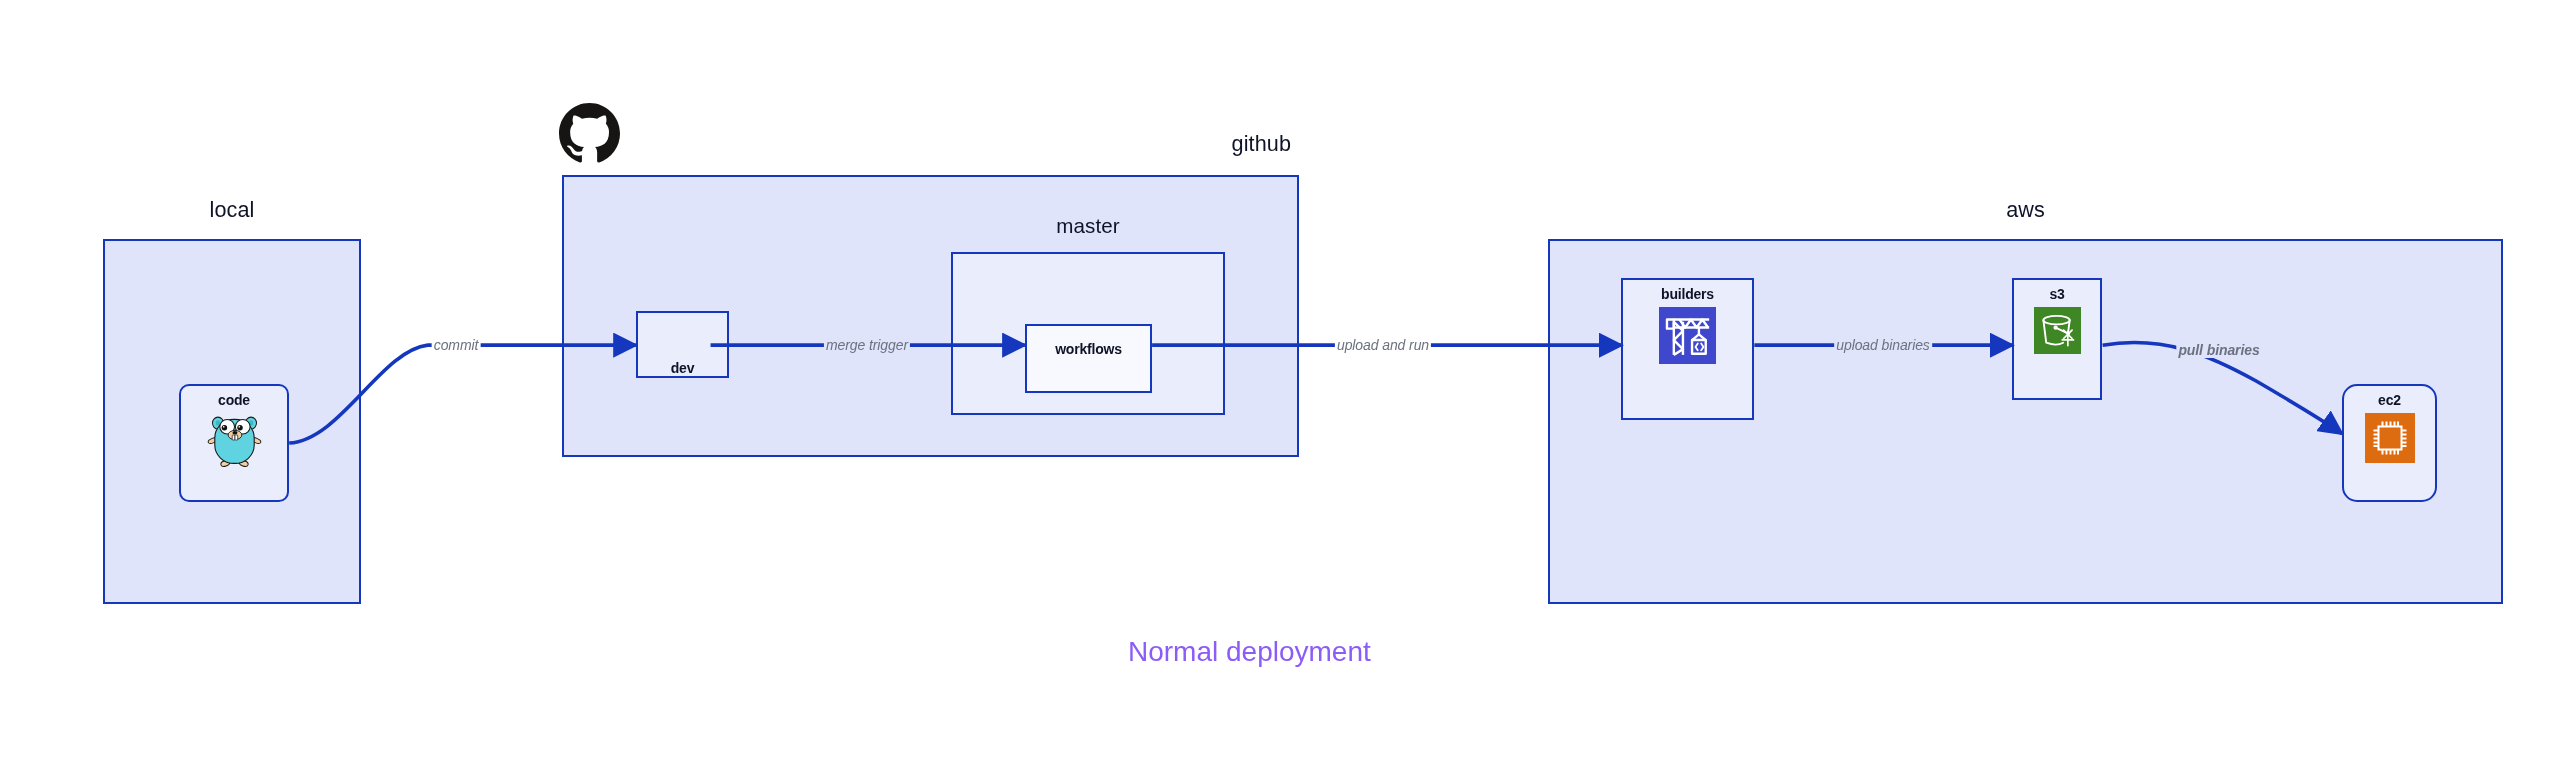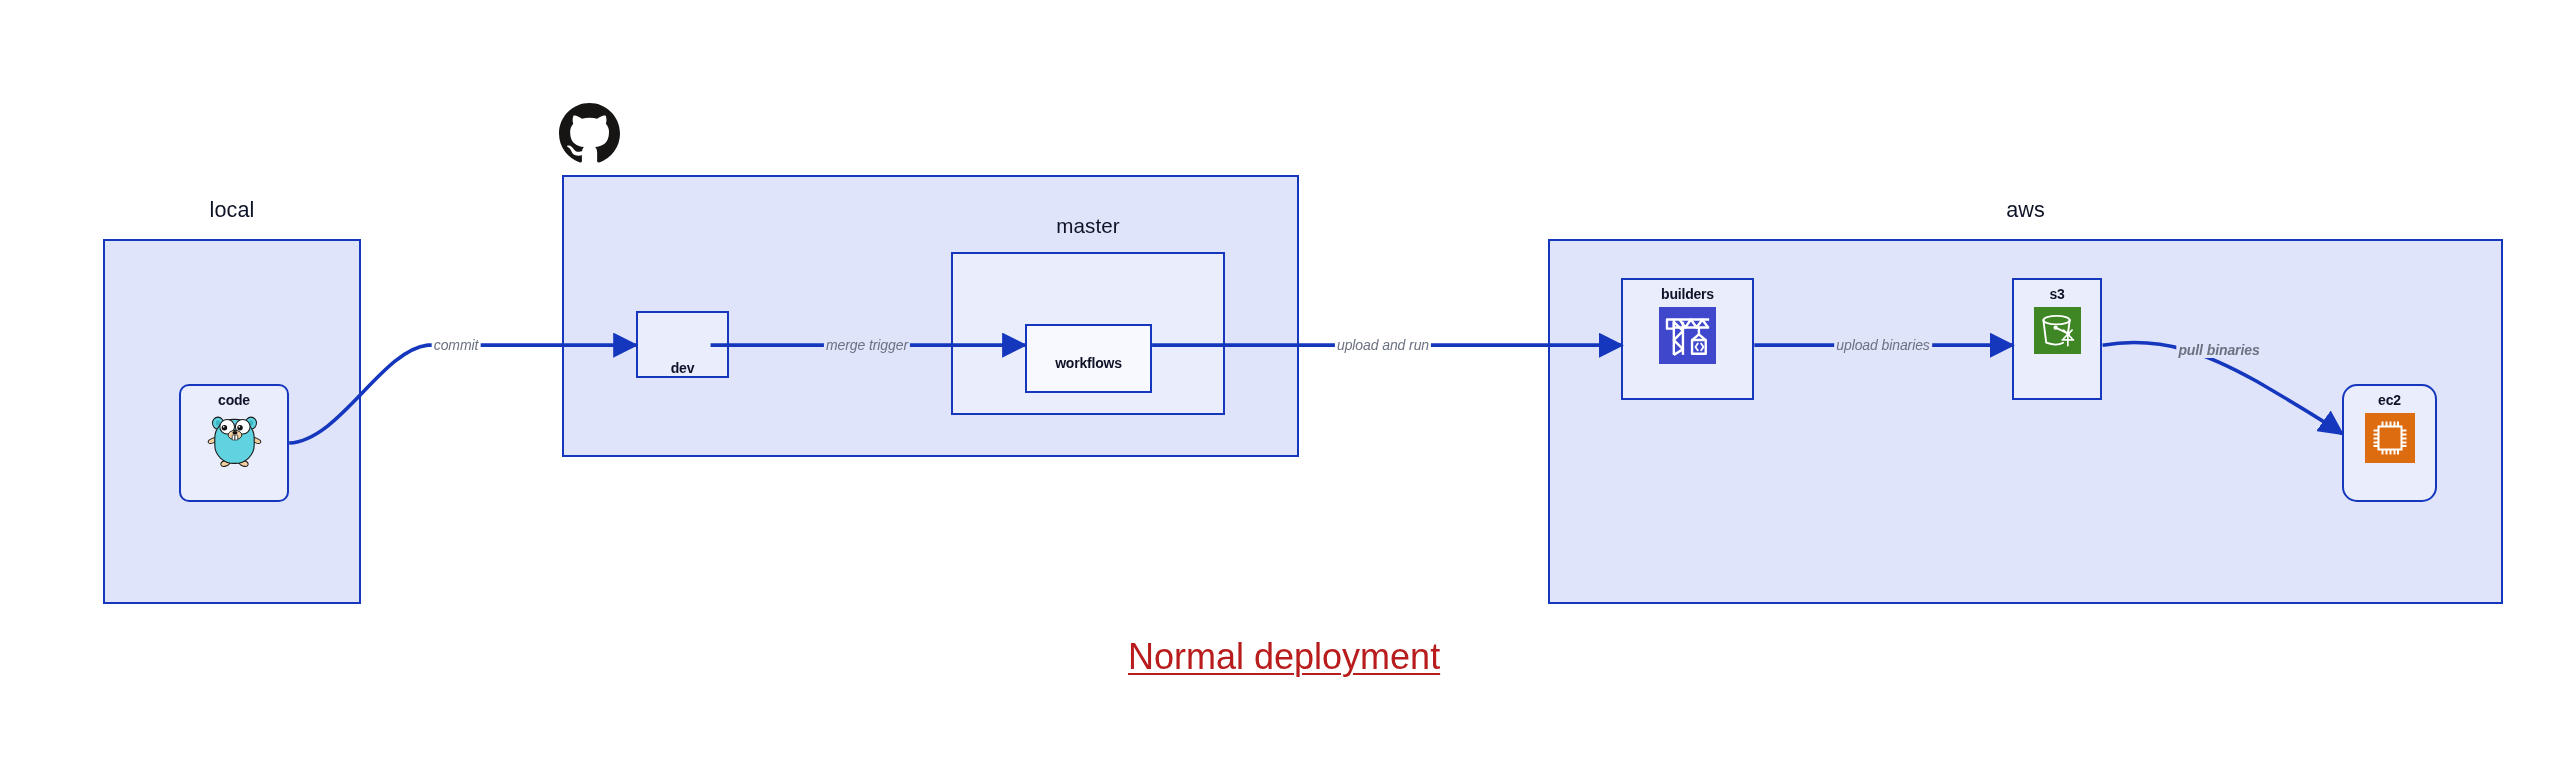--- a/index.html
+++ b/index.html
@@ -69,24 +69,23 @@
     background: transparent;
     transform: translate(-50%, -50%);
     letter-spacing: -0.1px;
   }
   .edge-label.on-light { background: #ffffff; padding: 0 2.1px; }
   .edge-label.on-group { background: #dfe4fb; padding: 0 2.1px; }
 
   
   #diagram-title {
     position: absolute;
-    color: #b91c1c;
-    font-size: 36px;
+    color: #8b5cf6;
+    font-size: 28px;
     font-weight: 400;
-    text-decoration: underline;
     text-underline-offset: 3.6px;
     text-decoration-thickness: 2.1px;
     white-space: nowrap;
   }
 
   
   #octocat { position: absolute; line-height: 0; }
 </style>
 </head>
 <body>
@@ -136,37 +135,38 @@
                0-.19-.01-.82-.01-1.49-2.01.37-2.53-.49-2.69-.94-.09-.23-.48-.94-.82-1.13
                -.28-.15-.68-.52-.01-.53.63-.01 1.08.58 1.23.82.72 1.21 1.87.87 2.33.66
                .07-.52.28-.87.51-1.07-1.78-.2-3.64-.89-3.64-3.95 0-.87.31-1.59.82-2.15
                -.08-.2-.36-1.02.08-2.12 0 0 .67-.21 2.2.82a7.42 7.42 0 0 1 2-.27c.68 0
                1.36.09 2 .27 1.53-1.04 2.2-.82 2.2-.82.44 1.1.16 1.92.08 2.12.51.56.82
                1.27.82 2.15 0 3.07-1.87 3.75-3.65 3.95.29.25.54.73.54 1.48 0 1.07-.01
                1.93-.01 2.2 0 .21.15.46.55.38A8.01 8.01 0 0 0 16 8c0-4.42-3.58-8-8-8z"></path>
     </svg>
   </div>
 
+  <div class="group-label" style="left:562px; top:131px; width:729px; text-align:right;">github</div>
   <div class="group" style="left:562px; top:175px; width:737px; height:282px;"></div>
 
   <div class="node" style="left:636px; top:311px; width:93px; height:67px;justify-content:flex-end;">
     <div class="node-label">dev</div>
   </div>
 
   <div class="group-label" style="left:951px; top:214px; width:274px; text-align:center; font-size:20.6px;">master</div>
   <div class="group" style="left:951px; top:252px; width:274px; height:163px; background:#e9edfc;"></div>
 
   <div class="node" style="left:1025px; top:324px; width:127px; height:69px; background:#f7f9fe;">
-    <div class="node-label" style="margin-top:29px;">workflows</div>
+    <div class="node-label" style="margin-top:15px;">workflows</div>
   </div>
 
   <div class="group-label" style="left:1548px; top:197px; width:955px; text-align:center;">aws</div>
   <div class="group" style="left:1548px; top:239px; width:955px; height:365px;"></div>
 
-  <div class="node" style="left:1621px; top:278px; width:133px; height:122px;">
+  <div class="node" style="left:1621px; top:278px; width:133px; height:142px;">
     <div class="node-label">builders</div>
     <div class="node-icon">
       <svg width="57" height="57" viewBox="0 0 100 100">
         <rect width="100" height="100" fill="#3f48cc"></rect>
         <g fill="none" stroke="#ffffff" stroke-width="4.2" stroke-linejoin="round">
 
           <path d="M26 26 V84"></path>
           <path d="M42 26 V84"></path>
           <path d="M26 26 L42 42 L26 58 L42 74 L26 84"></path>
 

